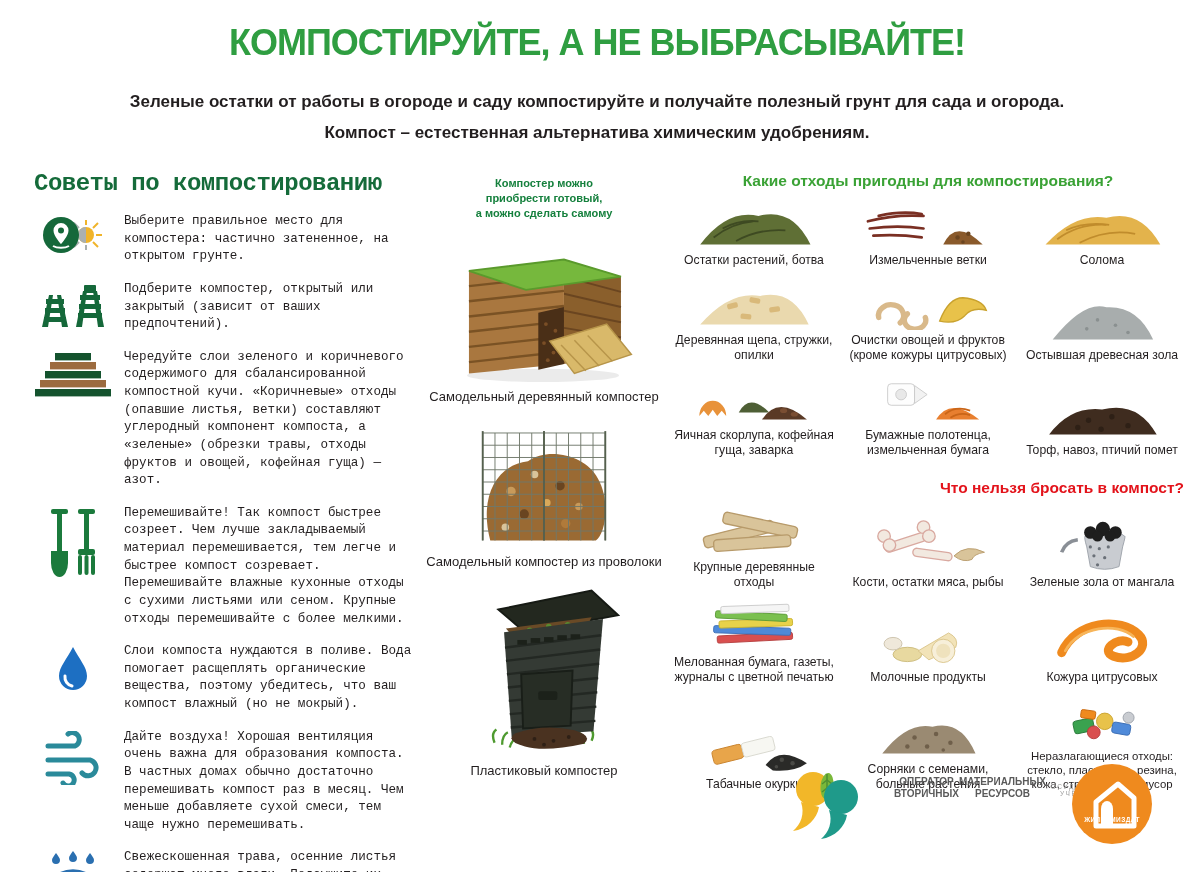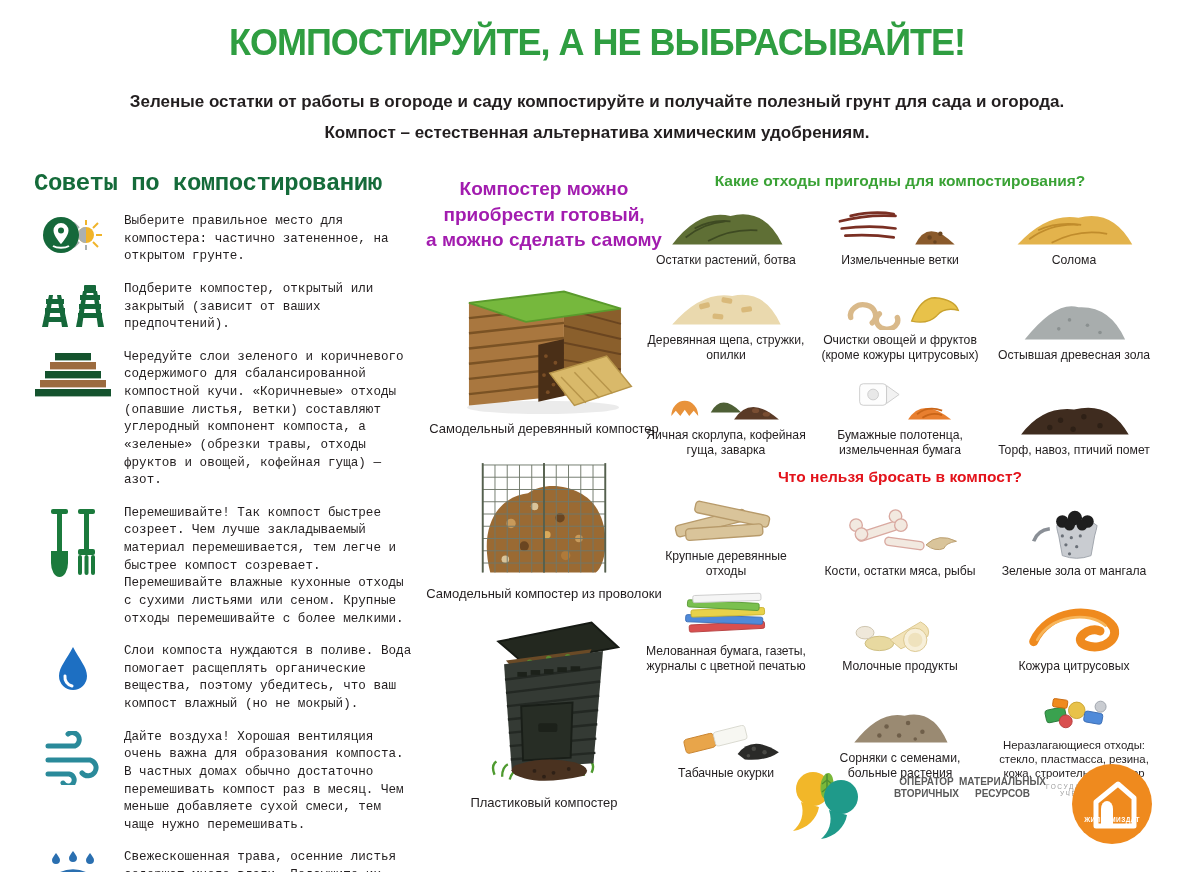--- a/index.html
+++ b/index.html
@@ -11,28 +11,28 @@
             font-size:17px;font-weight:bold;line-height:1.85;color:#221e1f;}
   
   .tips{position:absolute;left:34px;top:170px;width:378px;font-family:Liberation Mono, monospace;}
   .tips h2{margin:0 0 16px 0;font-size:24px;font-weight:bold;color:#156b3a;letter-spacing:-0.5px;}
   .tip{display:flex;gap:12px;margin-bottom:15px;}
   .tip-icon{flex:0 0 78px;display:flex;justify-content:center;align-items:flex-start;padding-top:2px;}
   .tip-text{font-size:12.6px;line-height:1.4;font-weight:500;}
   .tight{}
   
   .mid{position:absolute;left:416px;top:176px;width:256px;text-align:center;}
-  .mid h3{margin:0 0 10px 0;font-size:19px;font-weight:bold;color:#a21caf;line-height:1.35;}
+  .mid h3{margin:0 0 10px 0;font-size:11px;font-weight:bold;color:#15803d;line-height:1.35;}
   .mid figure{margin:0 0 12px 0;}
   .mid .cap{font-size:13px;font-weight:500;margin-top:2px;}
   
-  .right{position:absolute;left:644px;top:172px;width:512px;}
+  .right{position:absolute;left:672px;top:172px;width:512px;}
   .sec-title{width:100%;text-align:center;font-size:15.5px;font-weight:bold;margin:0 0 6px 0;}
   .green-t{color:#3aa235;}
-  .red-t{color:#e3131b;margin-top:11px;}
+  .red-t{color:#e3131b;margin-top:22px;text-align:right;}
   .grid{display:grid;grid-template-columns:repeat(3,1fr);column-gap:10px;row-gap:8px;}
   .cell{display:flex;flex-direction:column;align-items:center;justify-content:flex-end;}
   .cell .img{height:54px;display:flex;align-items:flex-end;justify-content:center;}
   .cell .cap{font-size:12.2px;line-height:1.22;text-align:center;margin-top:3px;font-weight:500;}
   .cap-sm{font-size:11.4px !important;}
   
   .logos{position:absolute;left:788px;top:762px;width:360px;display:flex;gap:26px;align-items:flex-start;}
   .logo-block{display:flex;flex-direction:row;align-items:center;width:150px;}
   .op1,.op2{font-size:10px;font-weight:bold;color:#5a5a5a;line-height:1.25;text-align:center;}
   .op3{font-size:6.5px;color:#9a9a9a;letter-spacing:1.6px;margin-top:3px;text-align:center;}

